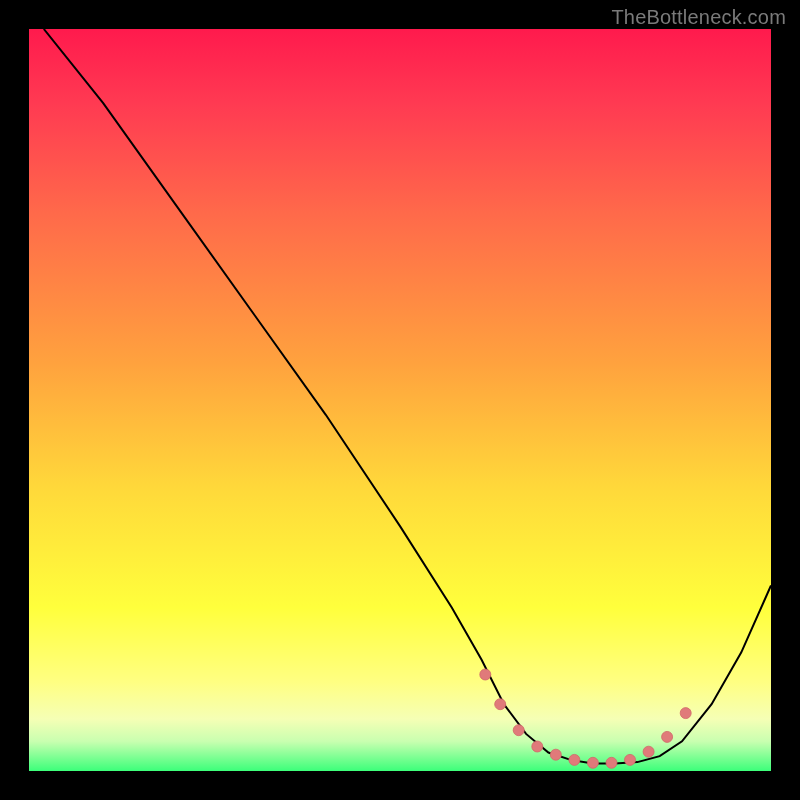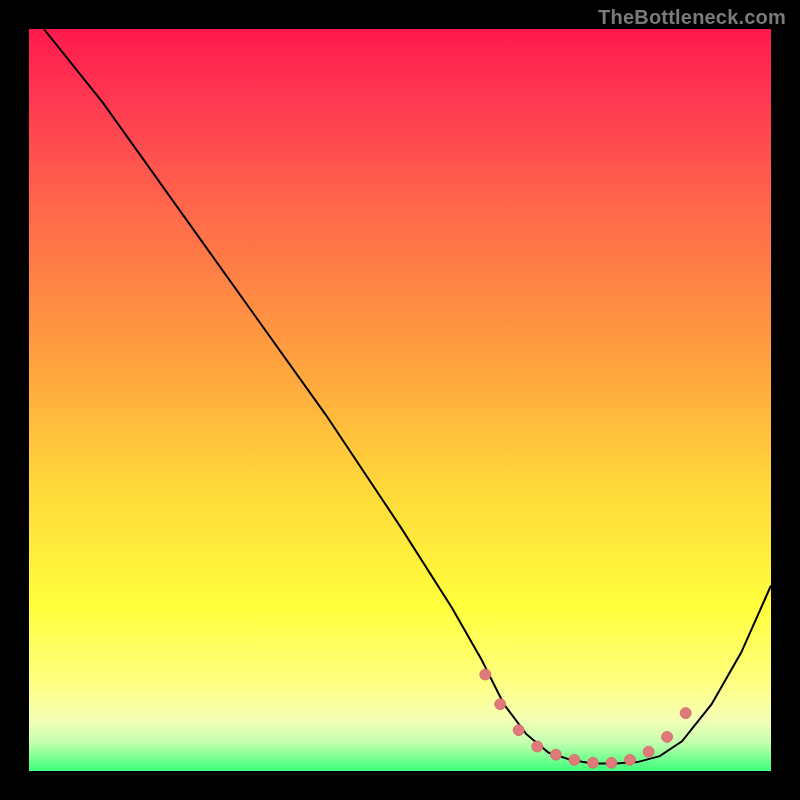--- a/index.html
+++ b/index.html
@@ -24,21 +24,21 @@
       #c9ffb0 96%,
       #3cff7a 100%);
   }
 
   .attribution {
     position: absolute;
     top: 6px;
     right: 14px;
     color: #7a7a7a;
     font-size: 20px;
-    font-weight: 700;
+    font-weight: 400;
     letter-spacing: 0.2px;
     z-index: 5;
   }
 
   svg.overlay {
     position: absolute;
     left: 29px;
     top: 29px;
     width: 742px;
     height: 742px;

